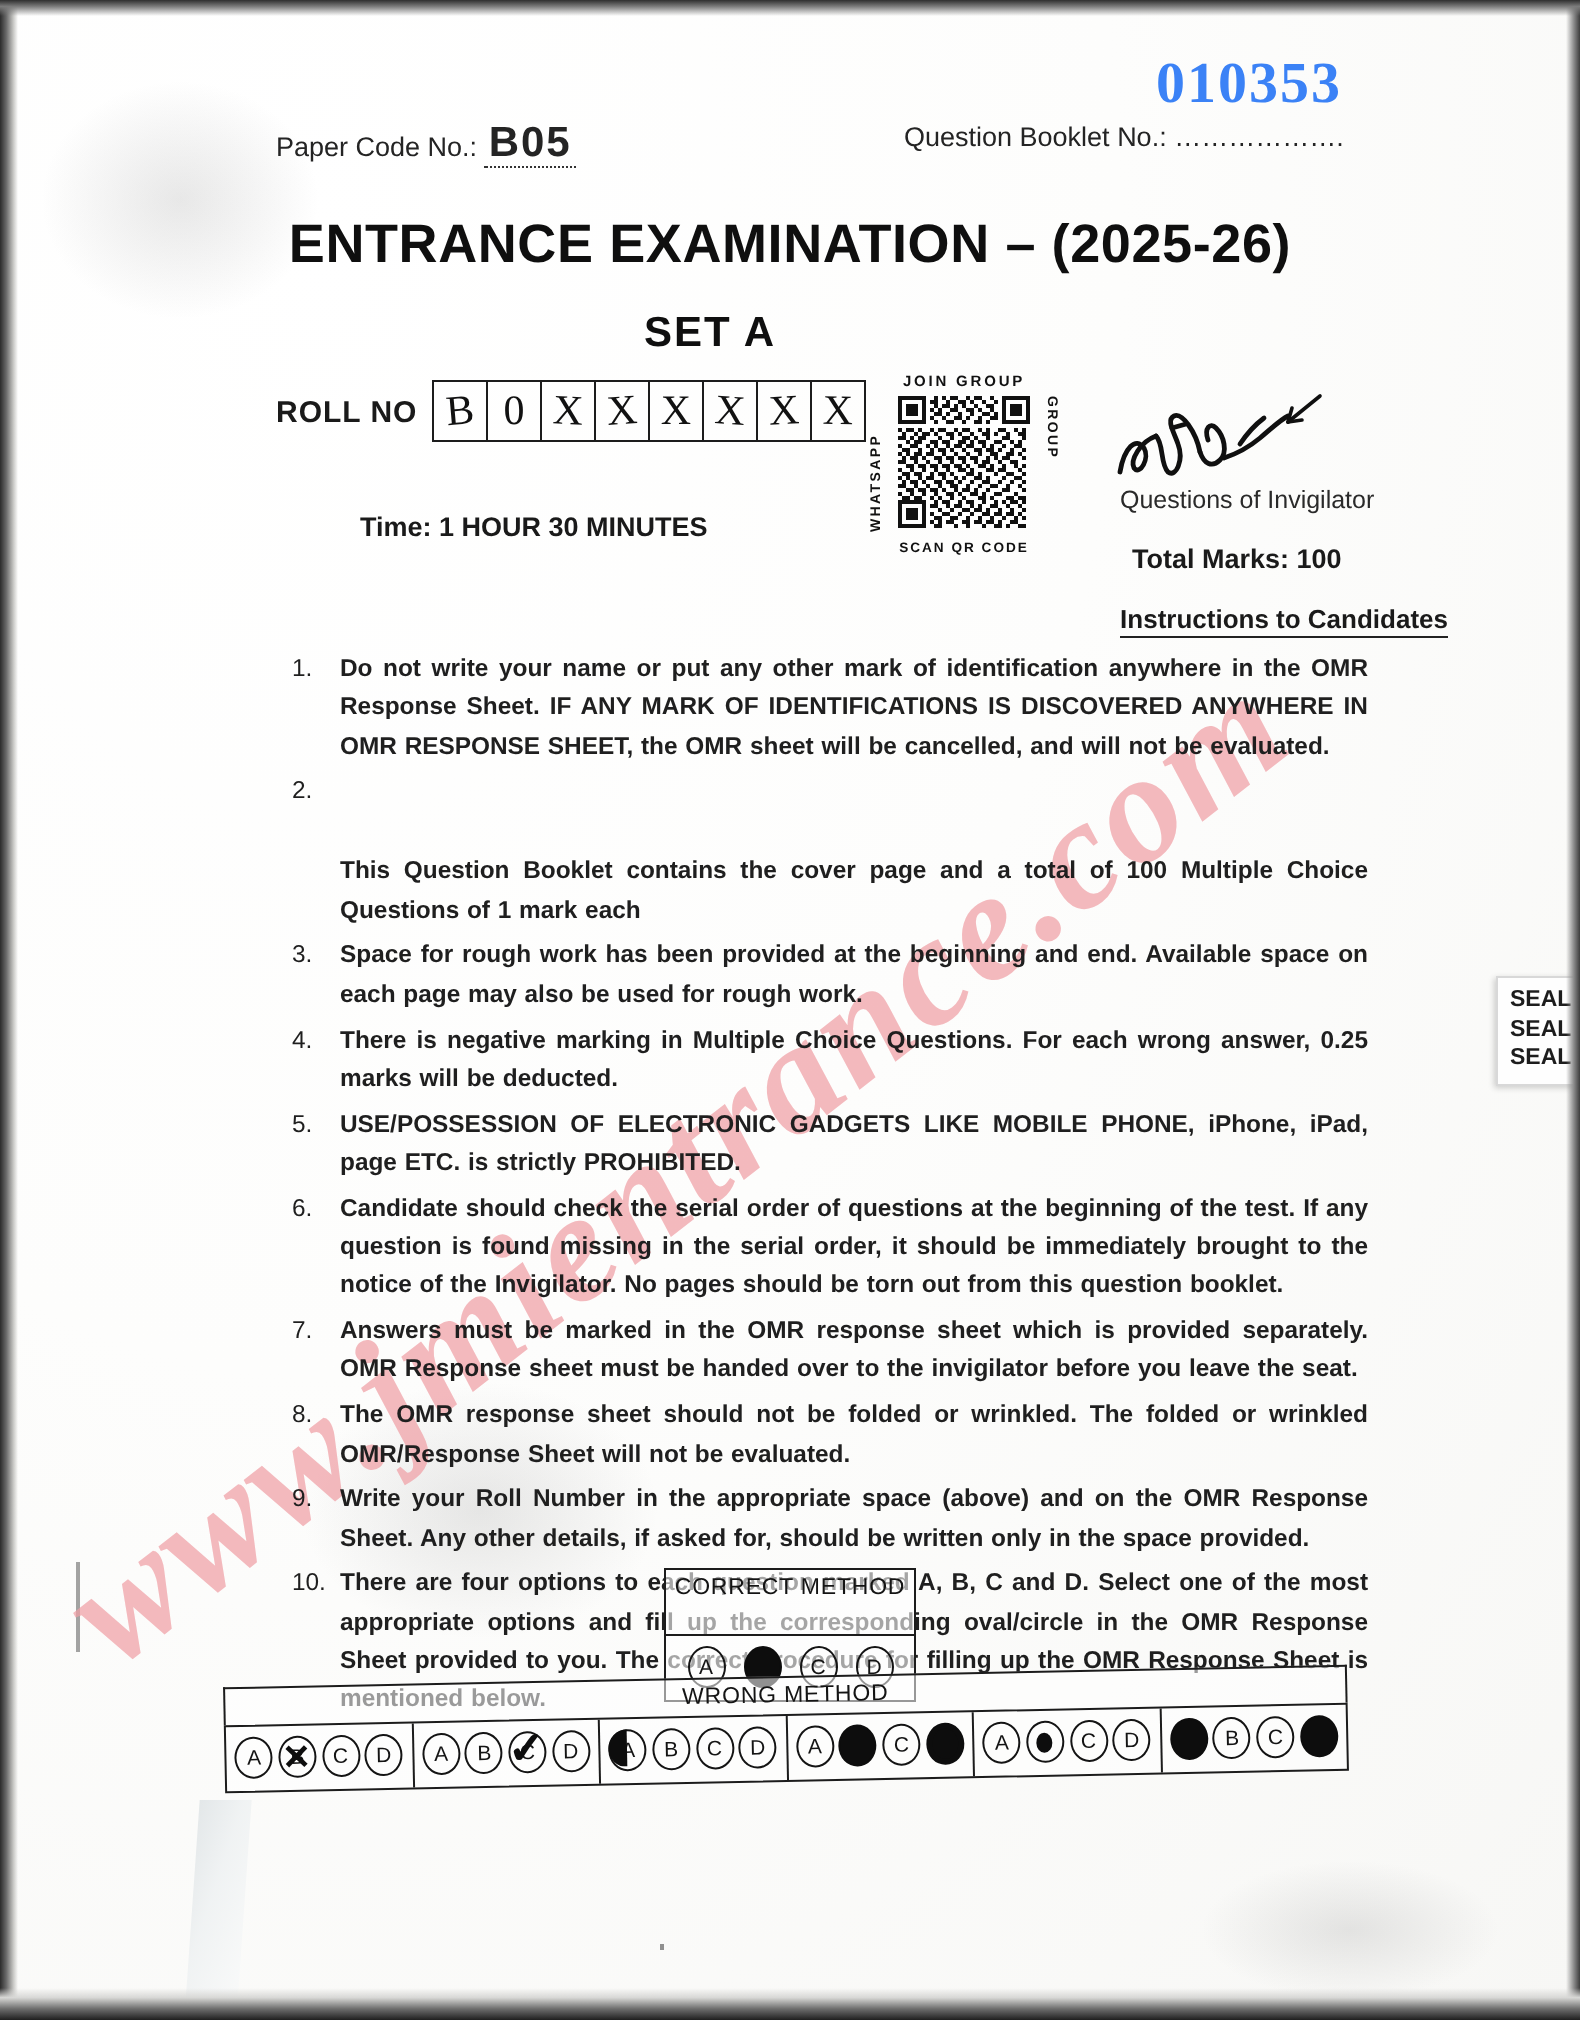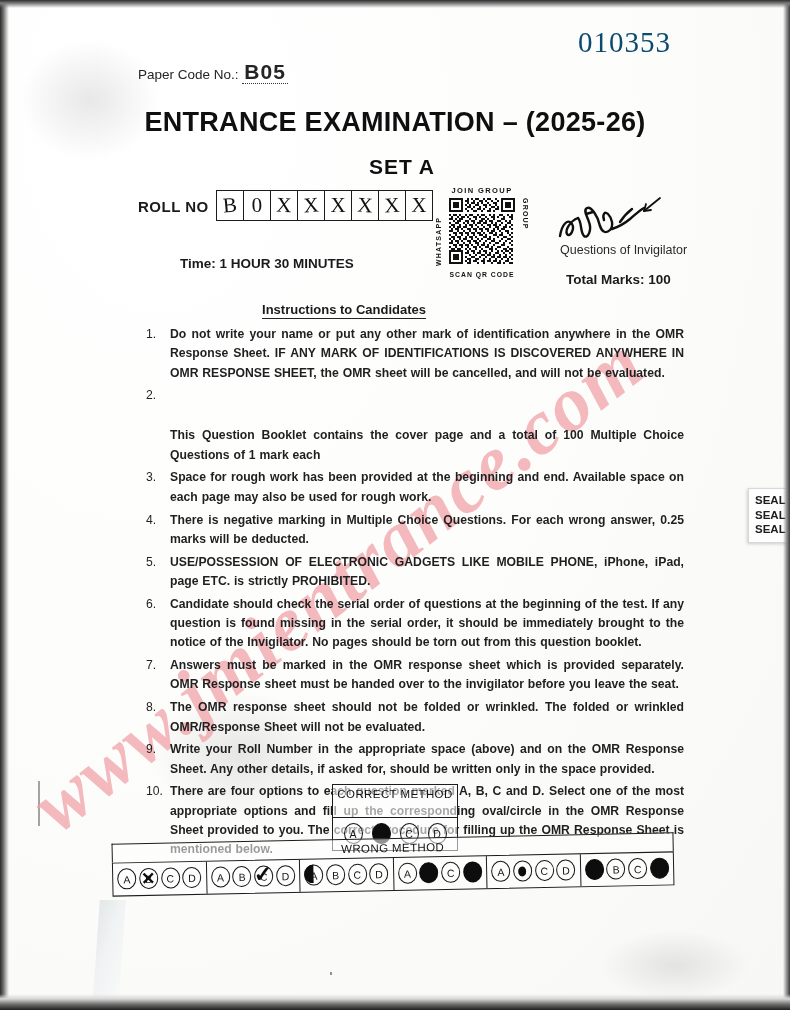--- a/index.html
+++ b/index.html
@@ -80,23 +80,23 @@
     position: absolute;
     left: 0; top: 0;
     width: 790px; height: 1010px;
   }
 
   .serial-no {
     position: absolute;
     left: 578px; top: 26px;
     font-family: "Liberation Serif", serif;
     font-size: 29px;
-    font-weight: normal;
+    font-weight: bold;
     letter-spacing: 1px;
-    color: #0c4a6e;
+    color: #3b82f6;
   }
   .paper-code-row {
     position: absolute;
     left: 138px; top: 60px;
     font-size: 13.5px;
     color: #242424;
   }
   .paper-code-row .val {
     font-weight: bold;
     font-size: 21px;
@@ -122,21 +122,20 @@
   }
   .set-title {
     position: absolute;
     left: 0; top: 155px;
     width: 710px;
     text-align: center;
     font-size: 21px;
     font-weight: bold;
     letter-spacing: 1px;
     color: #0f0f0f;
-    margin-left: 47px;
   }
 
   
   .rollno-label {
     position: absolute;
     left: 138px; top: 198px;
     font-size: 15px;
     font-weight: bold;
     letter-spacing: .5px;
   }
@@ -227,23 +226,24 @@
     position: absolute;
     left: 566px; top: 272px;
     font-size: 13.5px;
     font-weight: bold;
   }
 
   .instr-heading {
     position: absolute;
     left: 0; top: 302px;
     width: 688px;
-    text-align: center;
+    text-align: right;
     font-size: 13px;
     font-weight: bold;
+    padding-left: 36px;
   }
   .instr-heading span {
     border-bottom: 1.2px solid #222;
     padding-bottom: 1px;
   }
 
   
   #instructions {
     position: absolute;
     left: 146px; top: 325px;
@@ -427,20 +427,21 @@
 
   <div id="content">
 
     <div class="serial-no">010353</div>
 
     <div class="paper-code-row">
       <span>Paper Code No.:</span>
       <span class="val">B05</span>
     </div>
 
+    <div class="booklet-row">Question Booklet No.: ……………….</div>
 
     <div class="exam-title">ENTRANCE EXAMINATION – (2025-26)</div>
     <div class="set-title">SET A</div>
 
     <div class="rollno-label">ROLL NO</div>
     <div class="rollno-grid" id="rollno-grid">
         <div class="rollno-cell">
           <div class="rollno-mark" style="transform: rotate(-5deg);">B</div>
         </div>
         <div class="rollno-cell">

